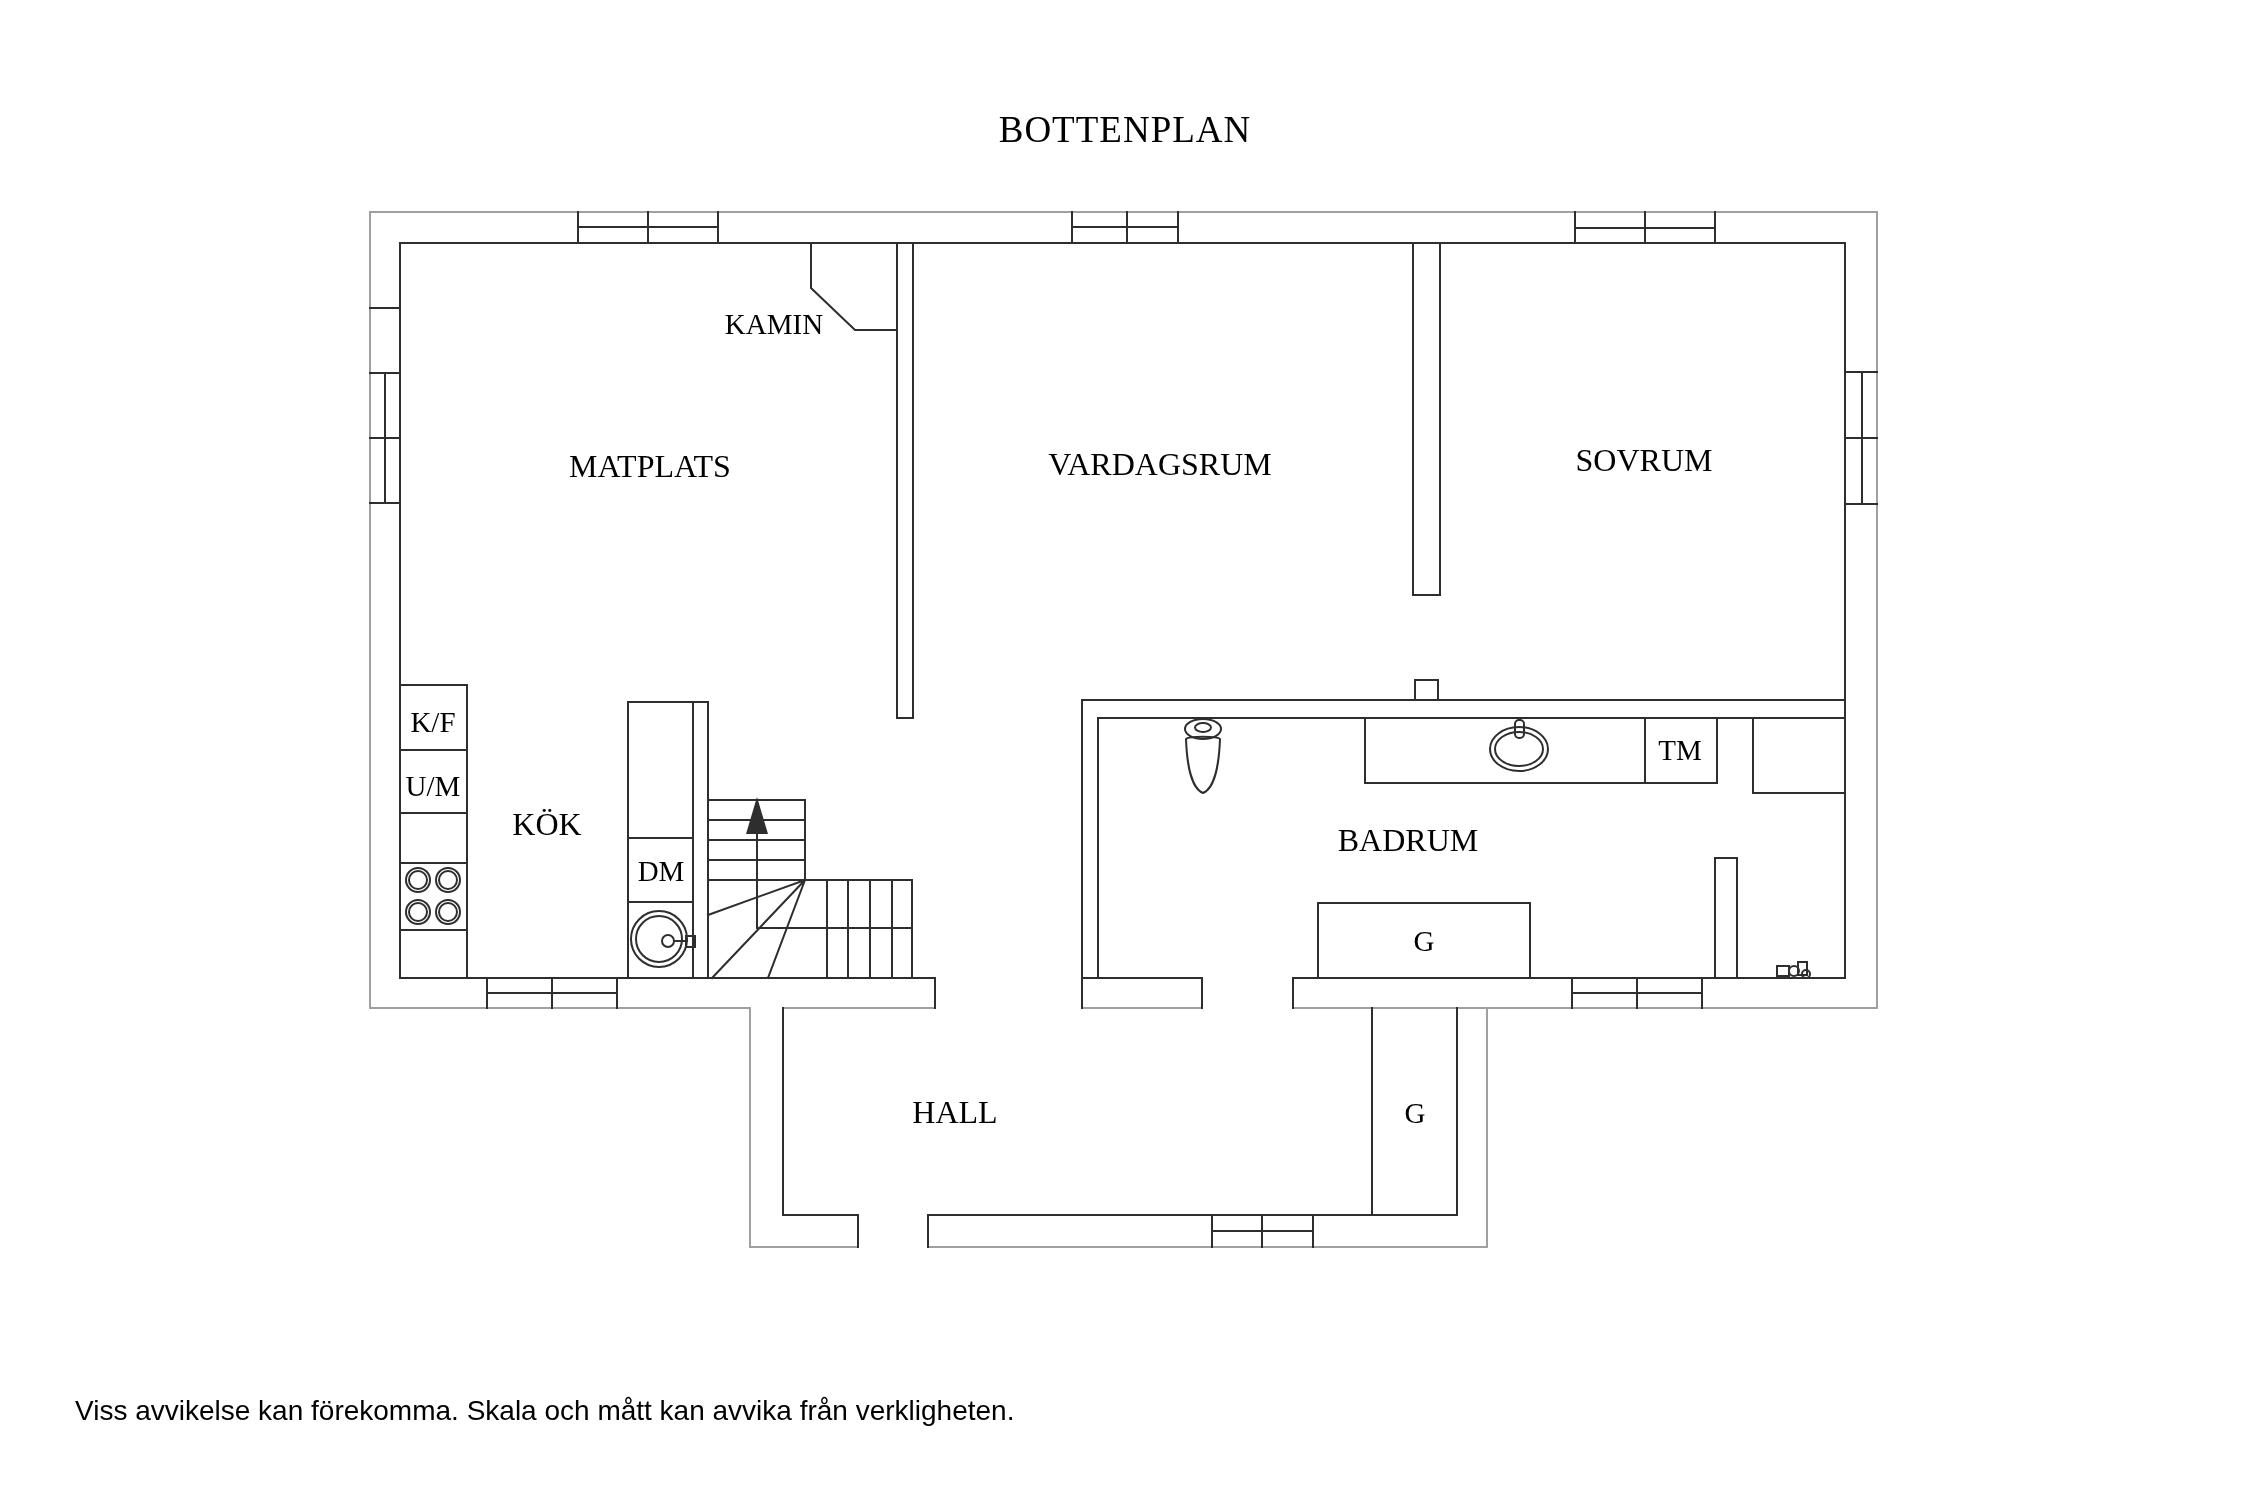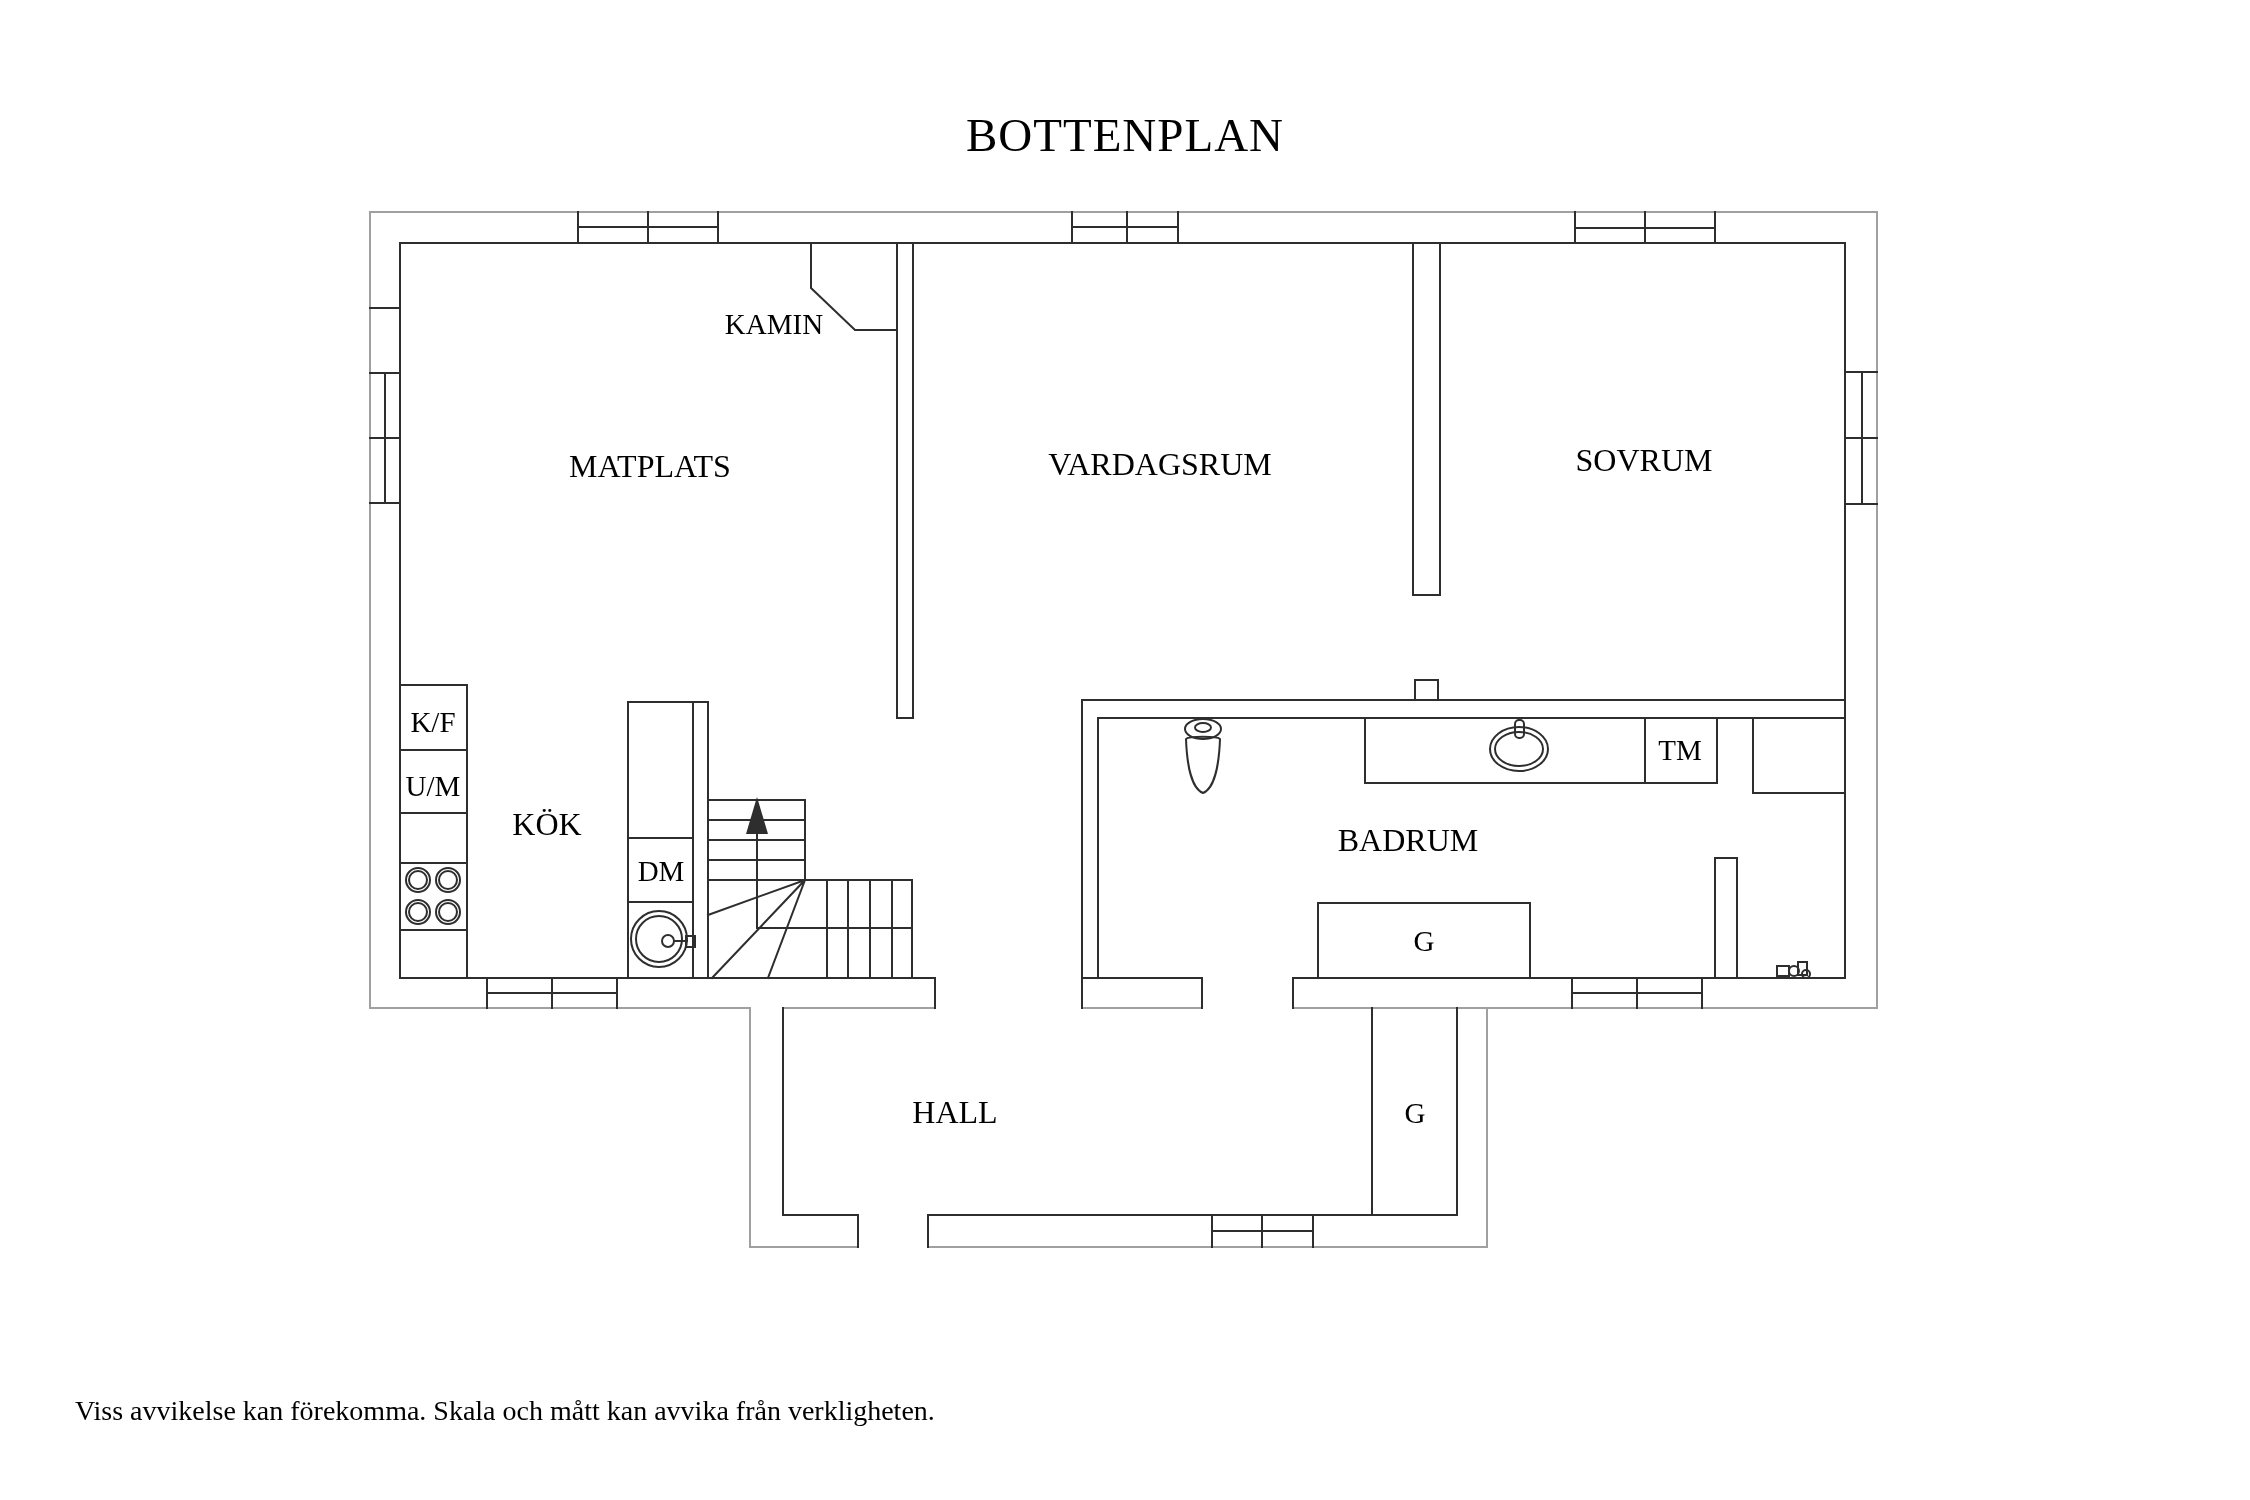--- a/index.html
+++ b/index.html
@@ -1,19 +1,19 @@
 <!DOCTYPE html>
 <html style="--background: #ffffff; --line: #2e2e2e; --outer-line: #a0a0a0; --text: #000000;"><head>
 <meta charset="utf-8">
 <style>
   html,body{margin:0;padding:0;background:var(--background,#fff);}
   .stage{position:relative;width:2250px;height:1500px;background:var(--background,#fff);overflow:hidden;}
   .title{position:absolute;top:108px;left:0;width:100%;text-align:center;
-         font-family:"Liberation Serif",serif;font-size:47px;letter-spacing:1px;color:var(--text,#000);}
-  .disclaimer{position:absolute;left:75px;top:1395px;font-family:Liberation Serif, serif;
+         font-family:"Liberation Serif",serif;font-size:37px;letter-spacing:1px;color:var(--text,#000);}
+  .disclaimer{position:absolute;left:75px;top:1395px;font-family:Liberation Sans, sans-serif;
          font-size:28px;color:var(--text,#000);}
   svg.plan{position:absolute;left:0;top:0;}
   svg.plan path, svg.plan line, svg.plan circle, svg.plan ellipse, svg.plan rect{
          stroke:var(--line,#2e2e2e);stroke-width:2;fill:none;stroke-linecap:square;}
   svg.plan .outer{stroke:var(--outer-line,#a0a0a0);}
   svg.plan text{font-family:"Liberation Serif",serif;fill:var(--text,#000);stroke:none;}
   .room-label{font-size:32px;}
   .fix-label{font-size:29px;}
   .filled{fill:var(--line,#2e2e2e);stroke:none;}
   .whitefill{fill:#fff;}

